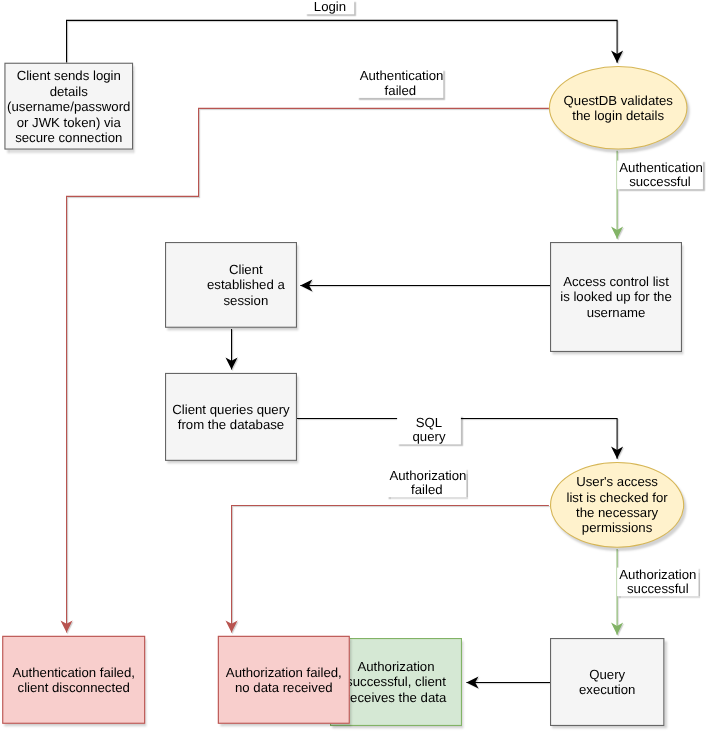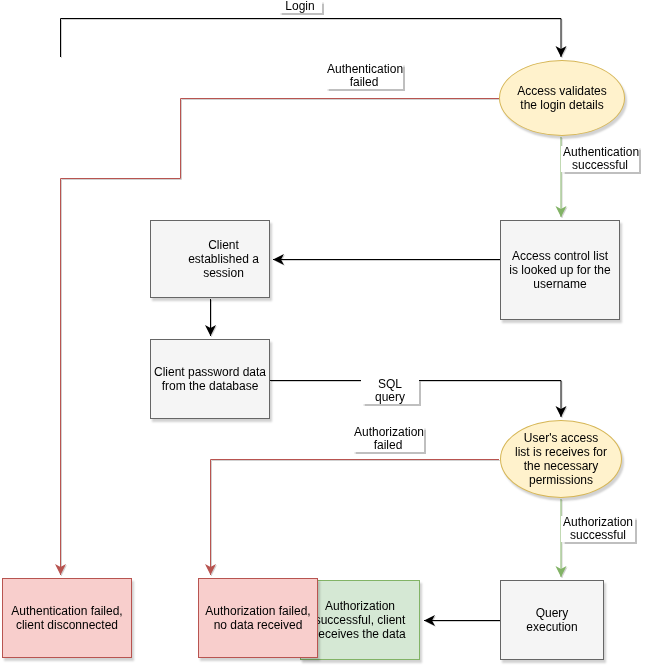--- a/index.html
+++ b/index.html
@@ -88,36 +88,41 @@
     <path d="M499,98.5 L180.5,98.5 L180.5,178.5 L60.5,178.5 L60.5,575" fill="none" stroke="#b85450" stroke-width="1" marker-end="url(#arr-red)"></path>
     <path d="M561,137 L561,217" fill="none" stroke="#82b366" stroke-width="1" marker-end="url(#arr-green)"></path>
     <path d="M500,259.5 L273,259.5" fill="none" stroke="#000000" stroke-width="1" marker-end="url(#arr-black)"></path>
     <path d="M210.5,299 L210.5,336" fill="none" stroke="#000000" stroke-width="1" marker-end="url(#arr-black)"></path>
     <path d="M270,380.5 L561,380.5 L561,417" fill="none" stroke="#000000" stroke-width="1" marker-end="url(#arr-black)"></path>
     <path d="M499,459.5 L210.5,459.5 L210.5,575" fill="none" stroke="#b85450" stroke-width="1" marker-end="url(#arr-red)"></path>
     <path d="M561,499 L561,577" fill="none" stroke="#82b366" stroke-width="1" marker-end="url(#arr-green)"></path>
     <path d="M500,620.5 L424,620.5" fill="none" stroke="#000000" stroke-width="1" marker-end="url(#arr-black)"></path>
   </svg>
 
+  <div id="n-client" class="node proc">Client sends login
+details
+(username/password
+or JWK token) via
+secure connection</div>
 
-  <div id="n-validate" class="node decision">Access validates
+  <div id="n-validate" class="node decision">QuestDB validates
 the login details</div>
 
   <div id="n-acl" class="node proc">Access control list
 is looked up for the
 username</div>
 
   <div id="n-session" class="node proc">Client established a
 session</div>
 
-  <div id="n-queries" class="node proc">Client password data
+  <div id="n-queries" class="node proc">Client queries query
 from the database</div>
 
   <div id="n-check" class="node decision">User's access
-list is receives for
+list is checked for
 the necessary
 permissions</div>
 
   <div id="n-exec" class="node proc">Query
 execution</div>
 
   <div id="n-recv" class="node success">Authorization
 successful, client
 receives the data</div>
 

